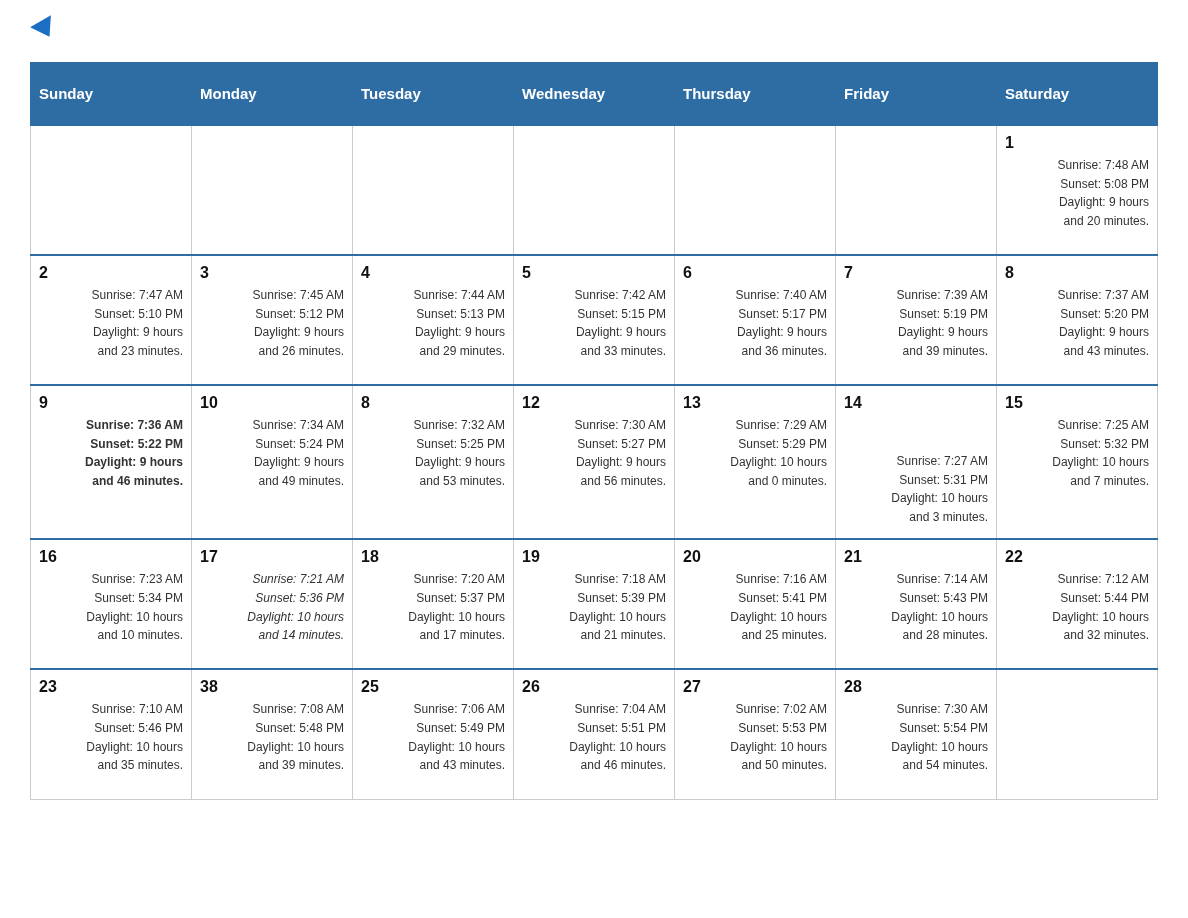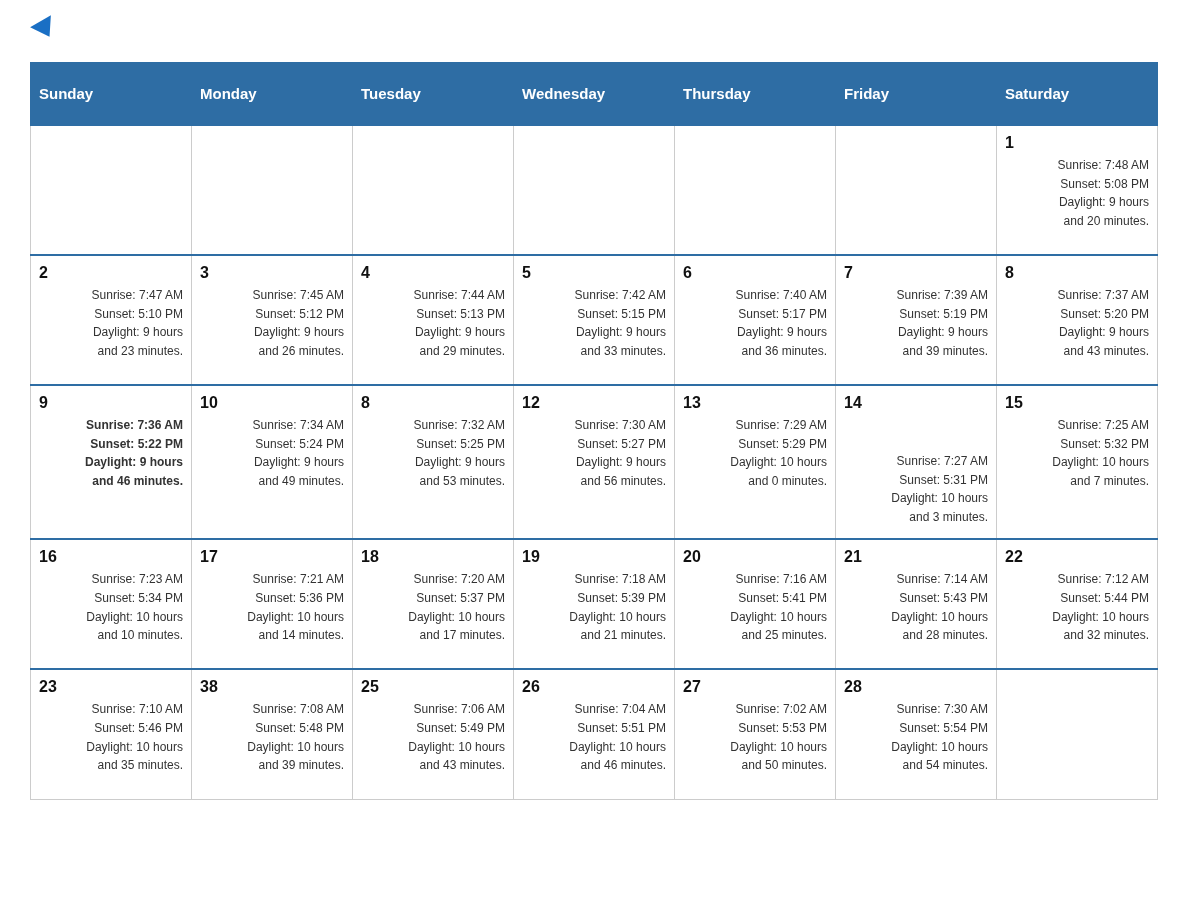--- a/index.html
+++ b/index.html
@@ -241,21 +241,21 @@
       <tr>
         <td>
           <span class="day-number">16</span>
           <div class="day-info" style="white-space: pre-line;">Sunrise: 7:23 AM
 Sunset: 5:34 PM
 Daylight: 10 hours
 and 10 minutes.</div>
         </td>
         <td>
           <span class="day-number">17</span>
-          <div class="day-info" style="white-space: pre-line;">Sunrise: 7:21 AM
+          <div class="day-info" style="white-space: pre-line; font-style: italic;">Sunrise: 7:21 AM
 Sunset: 5:36 PM
 Daylight: 10 hours
 and 14 minutes.</div>
         </td>
         <td>
           <span class="day-number">18</span>
           <div class="day-info" style="white-space: pre-line;">Sunrise: 7:20 AM
 Sunset: 5:37 PM
 Daylight: 10 hours
 and 17 minutes.</div>

